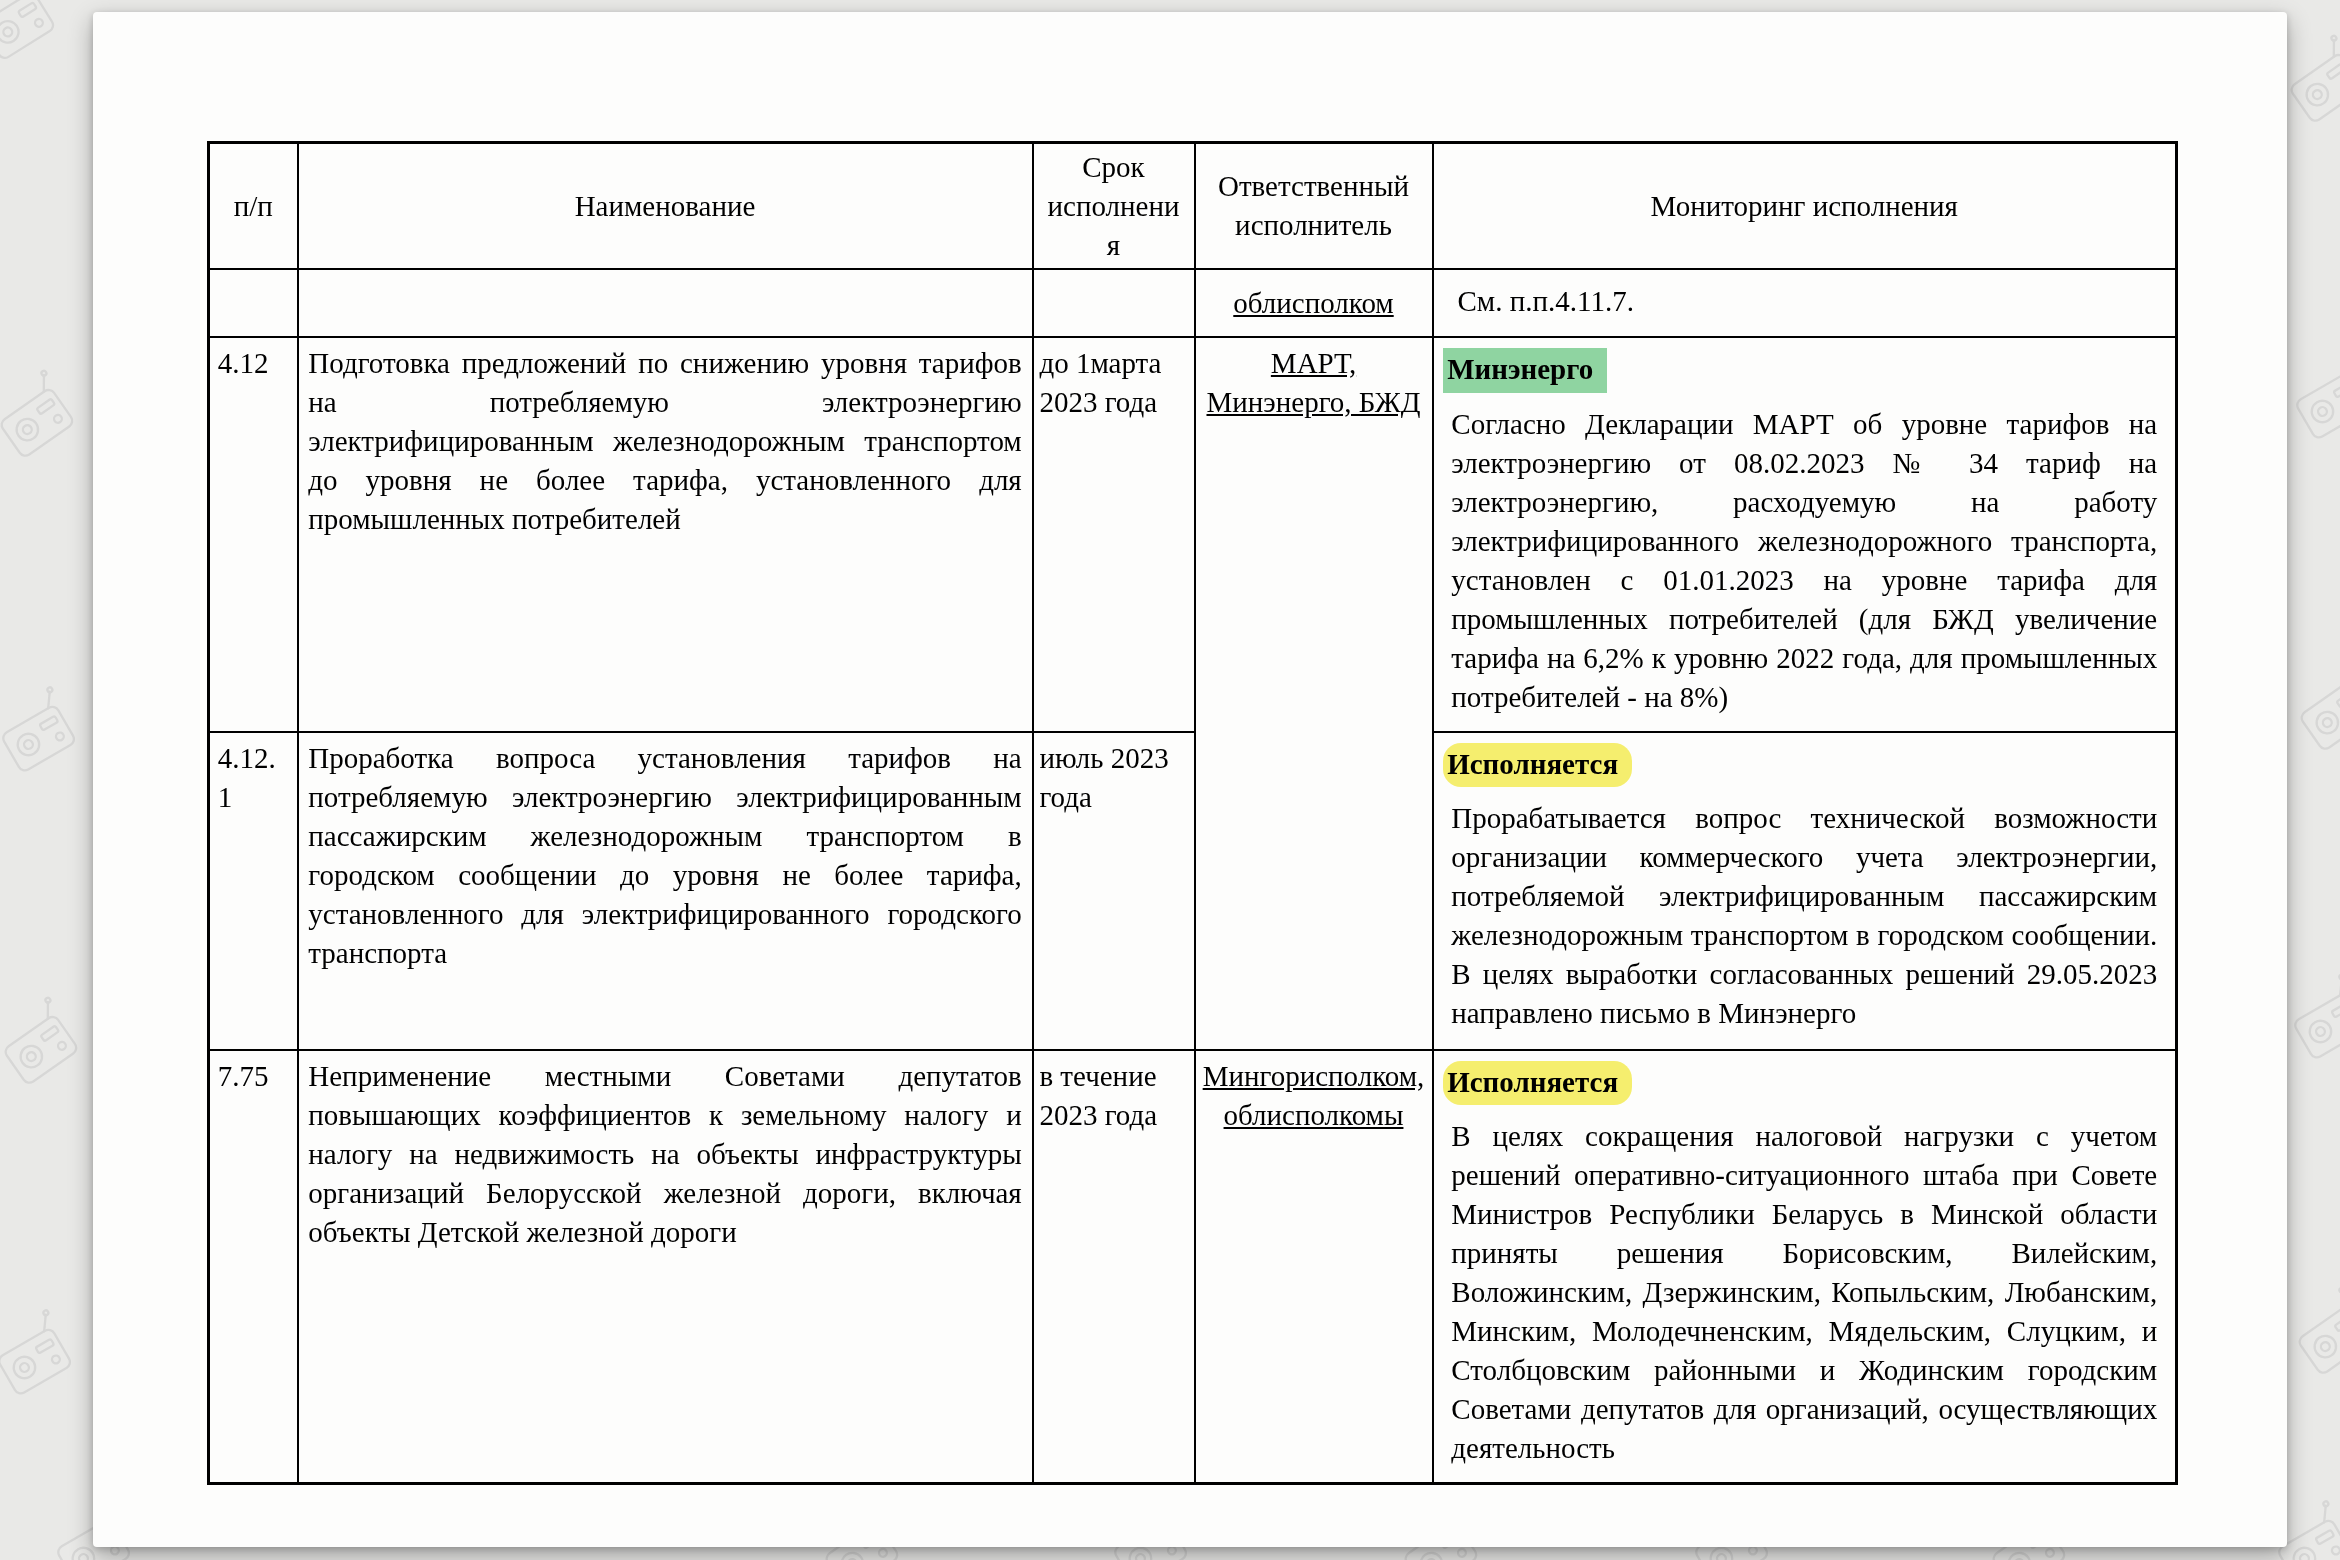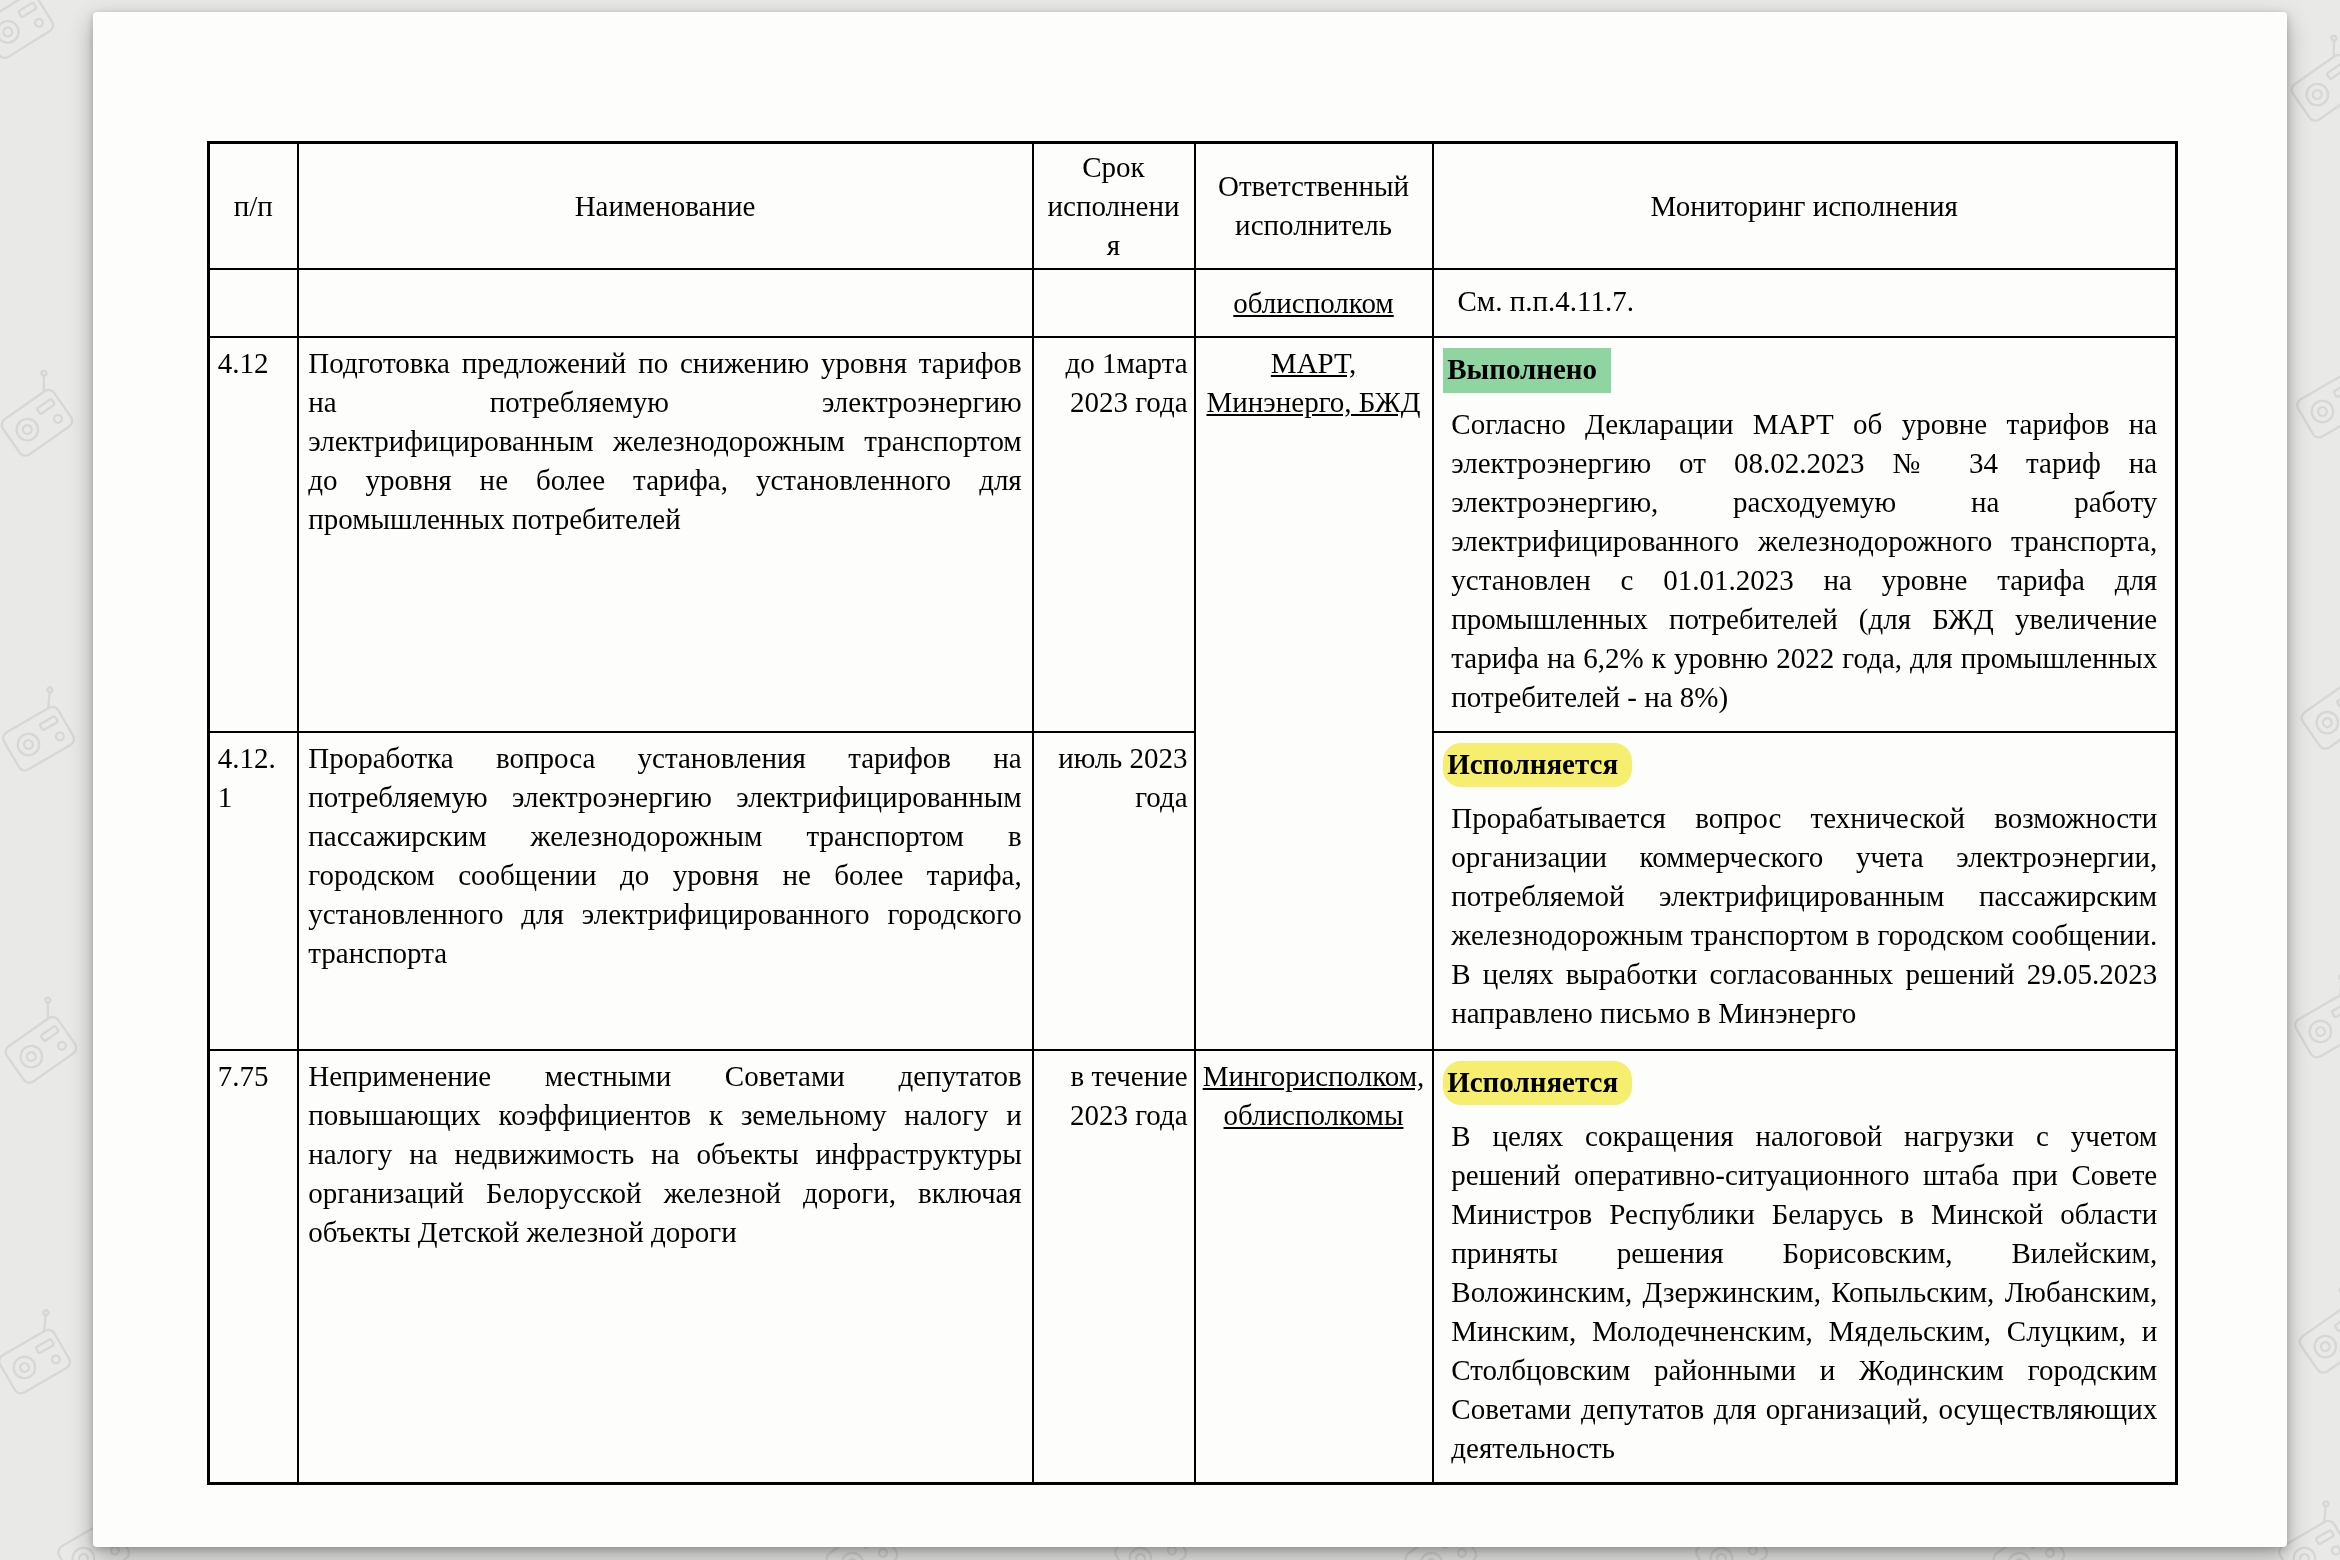--- a/index.html
+++ b/index.html
@@ -32,21 +32,21 @@
   .doc-table tr.header-row th{
     height:109px;text-align:center;vertical-align:middle;padding:3.9px 9.8px;
   }
   tr.r-obl{height:68px;}
   tr.r-obl td{vertical-align:middle;}
   tr.r-412{height:388px;}
   tr.r-4121{height:318px;}
   tr.r-413{height:398px;}
   td.c-num{padding-top:5.9px;}
   td.c-name{text-align:justify;padding:5.9px 9.8px;}
-  td.c-term{text-align:right;padding:5.9px 5.9px;}
+  td.c-term{text-align:left;padding:5.9px 5.9px;}
   td.c-resp{text-align:center;padding:5.9px 3.9px;text-decoration:underline;}
   td.c-mon{text-align:justify;padding:2px 9.8px 5.9px 9.8px;}
   td.c-see{text-align:left;padding-left:24px;}
   .status-line{margin:7.8px 0 11.7px 0;text-align:left;}
   .hl{font-weight:bold;display:inline-block;padding:2px 13.7px 3.9px 3.9px;}
   .hl-green{background:var(--status-done-bg,#8fd4a1);}
   .hl-yellow{background:var(--status-progress-bg,#f5ee6e);border-radius:18px;}
   .mon-text{margin:8px;}
 </style>
 </head>
@@ -234,21 +234,21 @@
         <td class="c-mon c-see">См. п.п.4.11.7.</td>
       </tr>
 
       <tr class="r-412">
         <td class="c-num">4.12</td>
         <td class="c-name">Подготовка предложений по снижению уровня тарифов на потребляемую электроэнергию электрифицированным железнодорожным транспортом до уровня не более тарифа, установленного для промышленных потребителей</td>
         <td class="c-term">до 1марта 2023 года</td>
         <td class="c-resp" rowspan="2">МАРТ, Минэнерго, БЖД</td>
         <td class="c-mon">
           <div class="status-line">
-            <span class="hl hl-green">Выполнено</span>
+            <span class="hl hl-green">Минэнерго</span>
           </div>
           <p class="mon-text">Согласно Декларации МАРТ об уровне тарифов на электроэнергию от 08.02.2023 № 34 тариф на электроэнергию, расходуемую на работу электрифицированного железнодорожного транспорта, установлен с 01.01.2023 на уровне тарифа для промышленных потребителей (для БЖД увеличение тарифа на 6,2% к уровню 2022 года, для промышленных потребителей - на 8%)</p>
         </td>
       </tr>
 
       <tr class="r-4121">
         <td class="c-num">4.12.1</td>
         <td class="c-name">Проработка вопроса установления тарифов на потребляемую электроэнергию электрифицированным пассажирским железнодорожным транспортом в городском сообщении до уровня не более тарифа, установленного для электрифицированного городского транспорта</td>
         <td class="c-term">июль 2023 года</td>
         <td class="c-mon">

